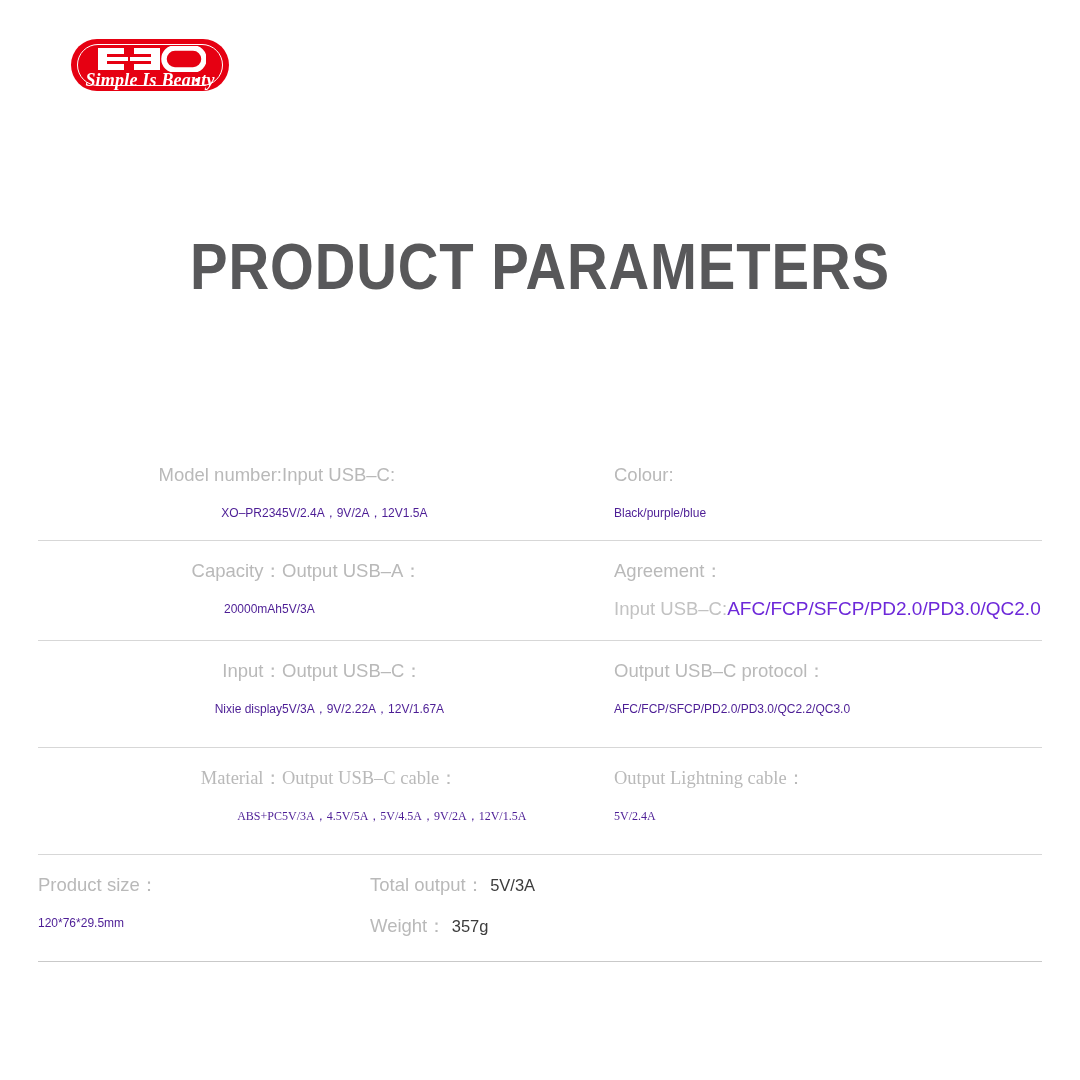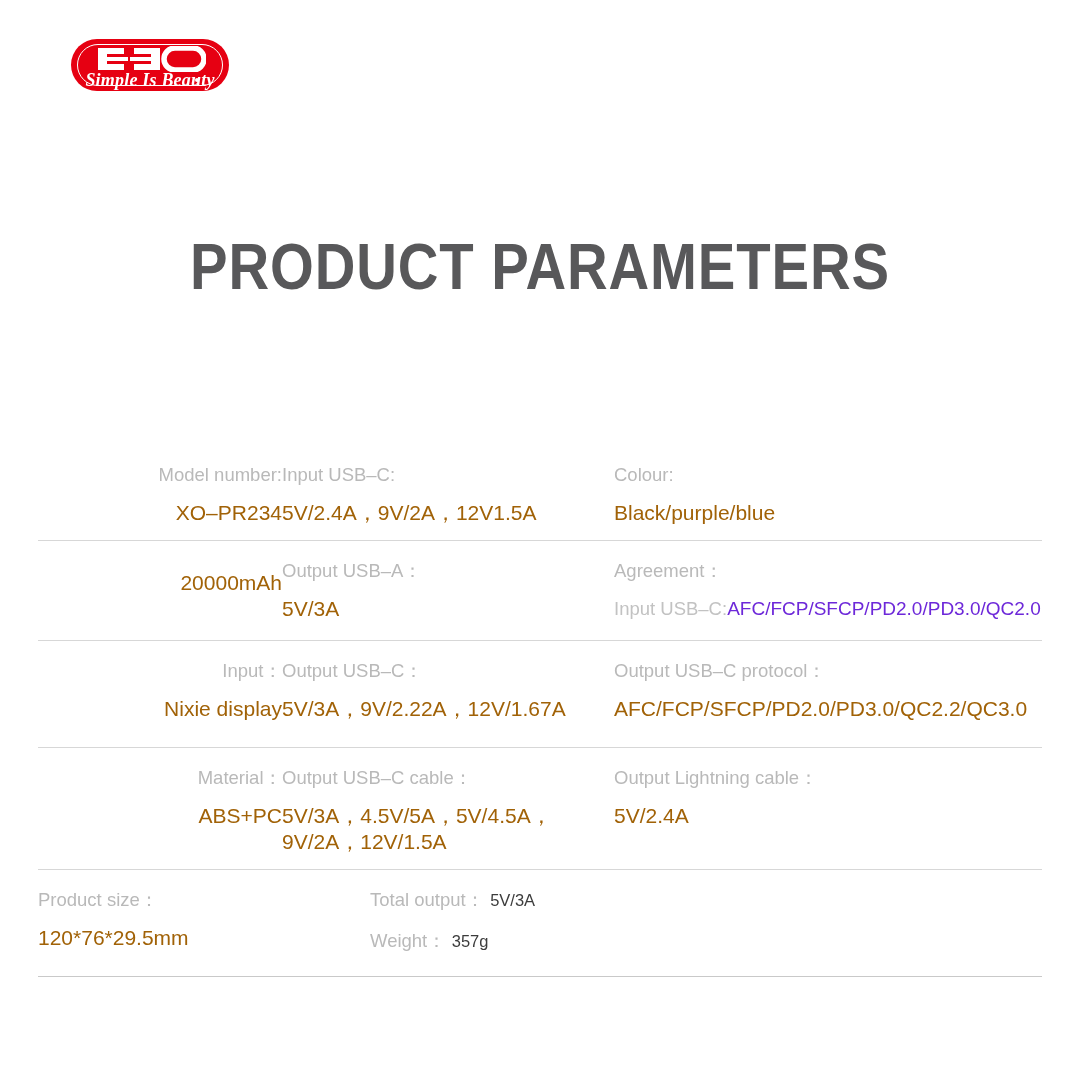--- a/index.html
+++ b/index.html
@@ -118,22 +118,22 @@
   .spec-col.c2 { width: 332px; padding-left: 0px; }
   .spec-col.c3 { width: 428px; padding-left: 0px; }
 
   .spec-label {
     color: #b9b9b9;
     font-size: 18.5px;
     line-height: 26px;
     white-space: nowrap;
   }
   .spec-value {
-    color: #a16207;
-    font-size: 21px;
+    color: #4c1d95;
+    font-size: 12px;
     line-height: 26px;
     margin-top: 12px;
     white-space: nowrap;
   }
   .spec-value.wrap {
     white-space: normal;
     max-width: 300px;
   }
 
   
@@ -164,21 +164,21 @@
     font-size: 18.5px;
   }
   .agreement-line .ag-value {
     color: #6d28d9;
     font-size: 19px;
   }
 
   .row-h1 { min-height: 86px; }
   .row-h2 { min-height: 100px; }
   .row-h3 { min-height: 107px; }
-  .row-h4 { min-height: 107px; }
+  .row-h4 { min-height: 107px; font-family: Liberation Serif, serif; }
   .row-h5 { min-height: 107px; }
 </style>
 </head>
 <body>
 
 <div class="logo-wrap">
   <div class="logo-badge">
     <div class="logo-inner-border"></div>
     <div class="logo-dot tl"></div>
     <div class="logo-dot br"></div>
@@ -209,20 +209,21 @@
       <div class="spec-value">5V/2.4A，9V/2A，12V1.5A</div>
     </div>
     <div class="spec-col c3">
       <div class="spec-label">Colour:</div>
       <div class="spec-value">Black/purple/blue</div>
     </div>
   </div>
 
   <div class="spec-row row-h2">
     <div class="spec-col c1">
+      <div class="spec-label">Capacity：</div>
       <div class="spec-value">20000mAh</div>
     </div>
     <div class="spec-col c2">
       <div class="spec-label">Output USB–A：</div>
       <div class="spec-value">5V/3A</div>
     </div>
     <div class="spec-col c3">
       <div class="spec-label">Agreement：</div>
       <div class="agreement-line">
         <span class="ag-prefix">Input USB–C:</span><span class="ag-value">AFC/FCP/SFCP/PD2.0/PD3.0/QC2.0</span>

